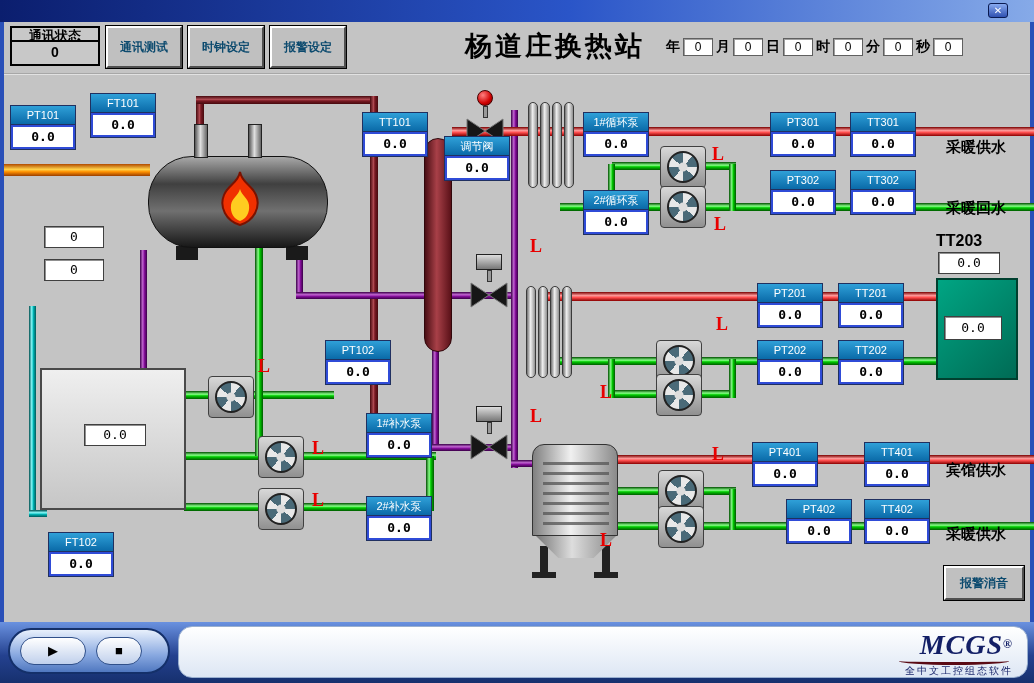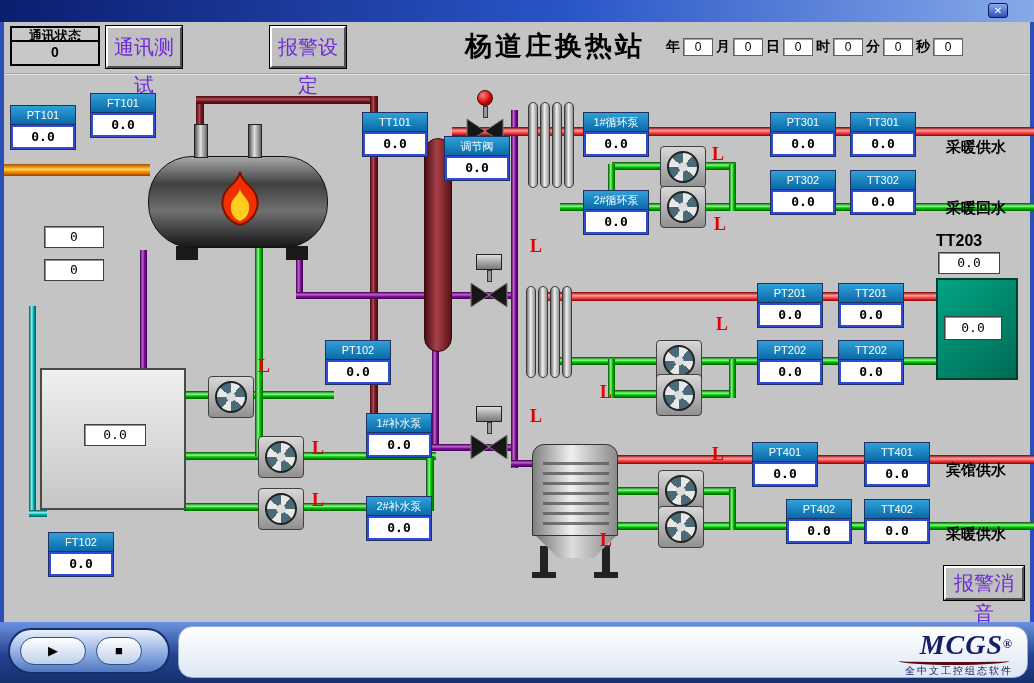--- a/index.html
+++ b/index.html
@@ -16,21 +16,21 @@
   .frame-r { position:absolute; left:1030px; top:22px; width:4px; height:600px; background:#2a50b8; }
   .canvas { position:absolute; left:4px; top:22px; width:1026px; height:600px; background:#c4c4c4; }
   .tb-sep { position:absolute; left:4px; top:73px; width:1026px; height:2px;
     background: linear-gradient(180deg,#8a8a8a,#ffffff); z-index:1; }
 
   
   .comm { position:absolute; left:10px; top:26px; width:90px; z-index:4; }
   .comm-l { border:2px solid #000; background:#c8c8c8; font-weight:bold; font-size:13px; line-height:16px; height:16px; text-align:center; }
   .comm-v { border:2px solid #000; border-top:none; background:#c8c8c8; font-weight:bold; font-size:14px; line-height:20px; height:24px; text-align:center; }
   .btn3d { position:absolute; background:#c0c0c0; border:2px solid; border-color:#ffffff #505050 #505050 #ffffff;
-    outline:1px solid #000; font-weight:normal; font-size:20px; color:#6d28d9; text-align:center; cursor:pointer; z-index:4; }
+    outline:1px solid #000; font-weight:bold; font-size:12px; color:#0c4a6e; text-align:center; cursor:pointer; z-index:4; }
   .main-title { position:absolute; left:430px; top:28px; width:250px; text-align:center; z-index:4;
     font-family:"Liberation Serif", serif; font-weight:600; font-size:27px; letter-spacing:3px; color:#000; }
   .dt { position:absolute; left:666px; top:37px; height:20px; display:flex; align-items:center; gap:3px; z-index:4; }
   .dt-l { font-weight:bold; font-size:14px; color:#000; }
   .dt-b { width:30px; height:18px; background:#fff; border:1px solid #606060; box-shadow: inset 1px 1px 0 #a0a0a0;
     font-size:12px; line-height:16px; text-align:center; }
 
   
   .pipe { position:absolute; z-index:1; }
   .h-red { background: linear-gradient(180deg,#7a0000,#ff9a9a 40%,#ff5050 60%,#8a0000); }
@@ -128,20 +128,21 @@
   <div class="frame-l"></div>
   <div class="frame-r"></div>
   <div class="canvas"></div>
   <div class="tb-sep"></div>
 
   <div class="comm">
     <div class="comm-l">通讯状态</div>
     <div class="comm-v">0</div>
   </div>
   <div class="btn3d" style="left:106px;top:26px;width:76px;height:42px;line-height:38px">通讯测试</div>
+  <div class="btn3d" style="left:188px;top:26px;width:76px;height:42px;line-height:38px">时钟设定</div>
   <div class="btn3d" style="left:270px;top:26px;width:76px;height:42px;line-height:38px">报警设定</div>
   <div class="main-title">杨道庄换热站</div>
   <div class="dt">
     <span class="dt-l">年</span>
     <span class="dt-b">0</span>
     <span class="dt-l">月</span>
     <span class="dt-b">0</span>
     <span class="dt-l">日</span>
     <span class="dt-b">0</span>
     <span class="dt-l">时</span>

